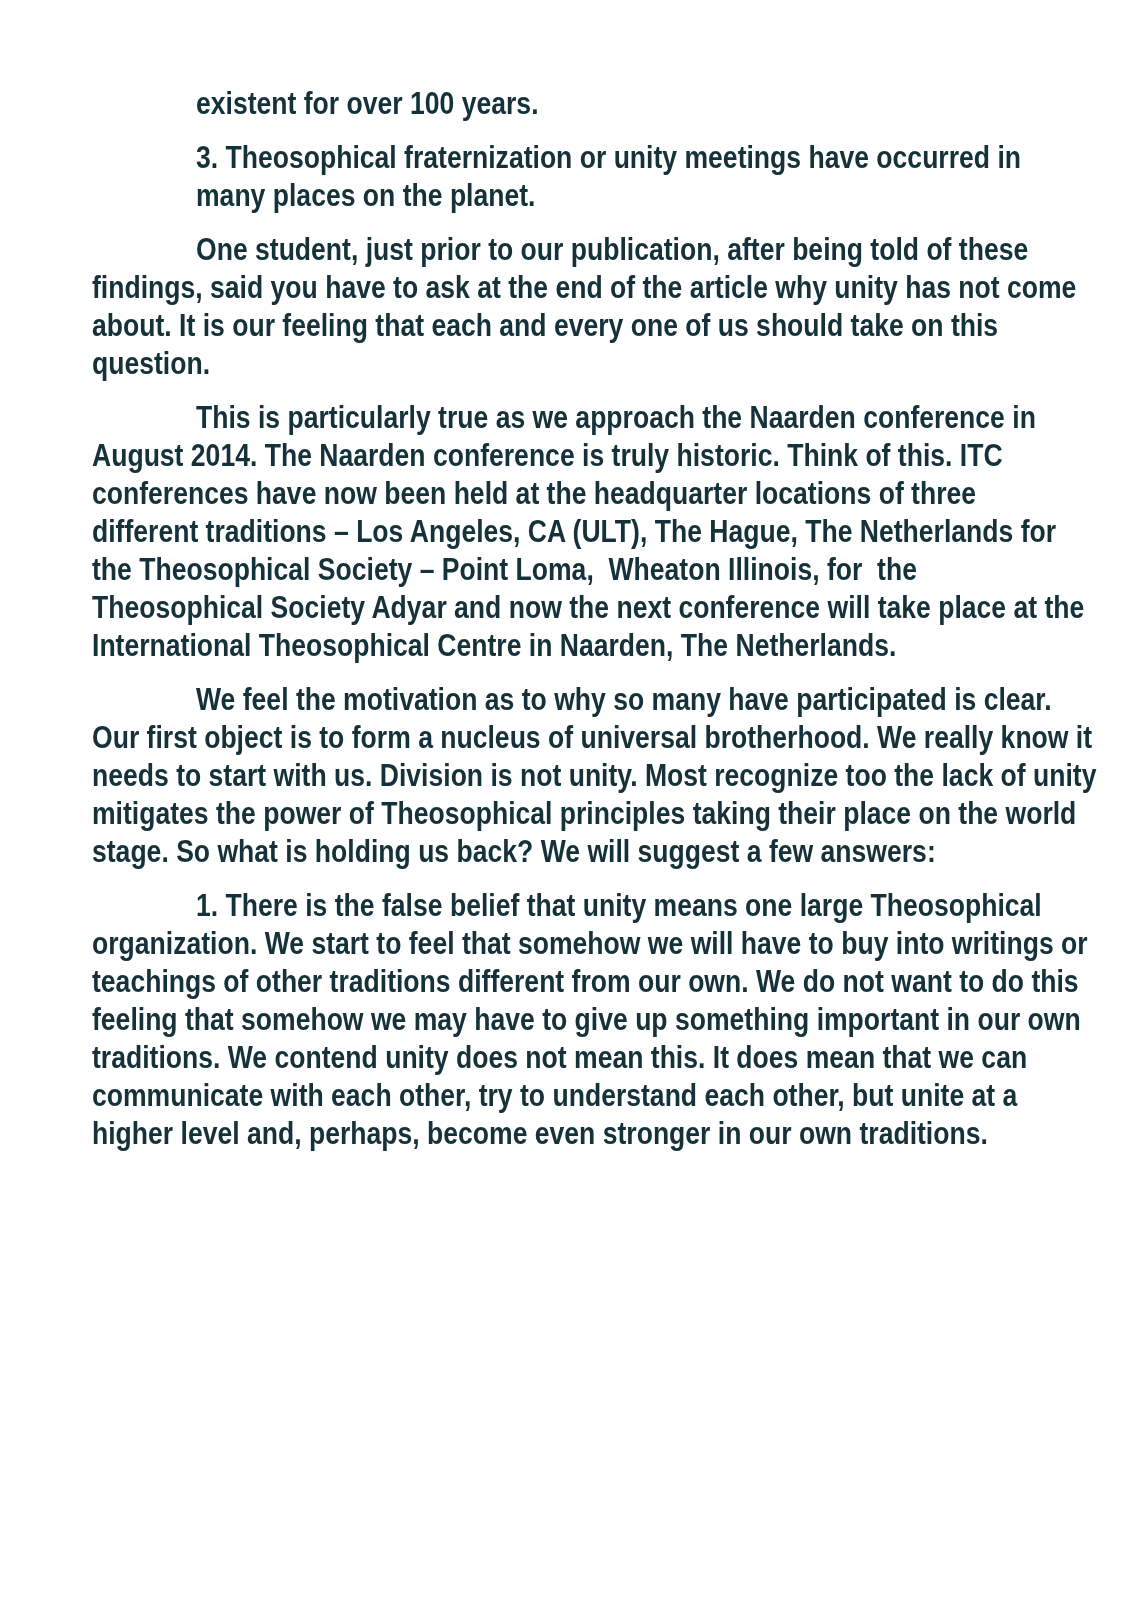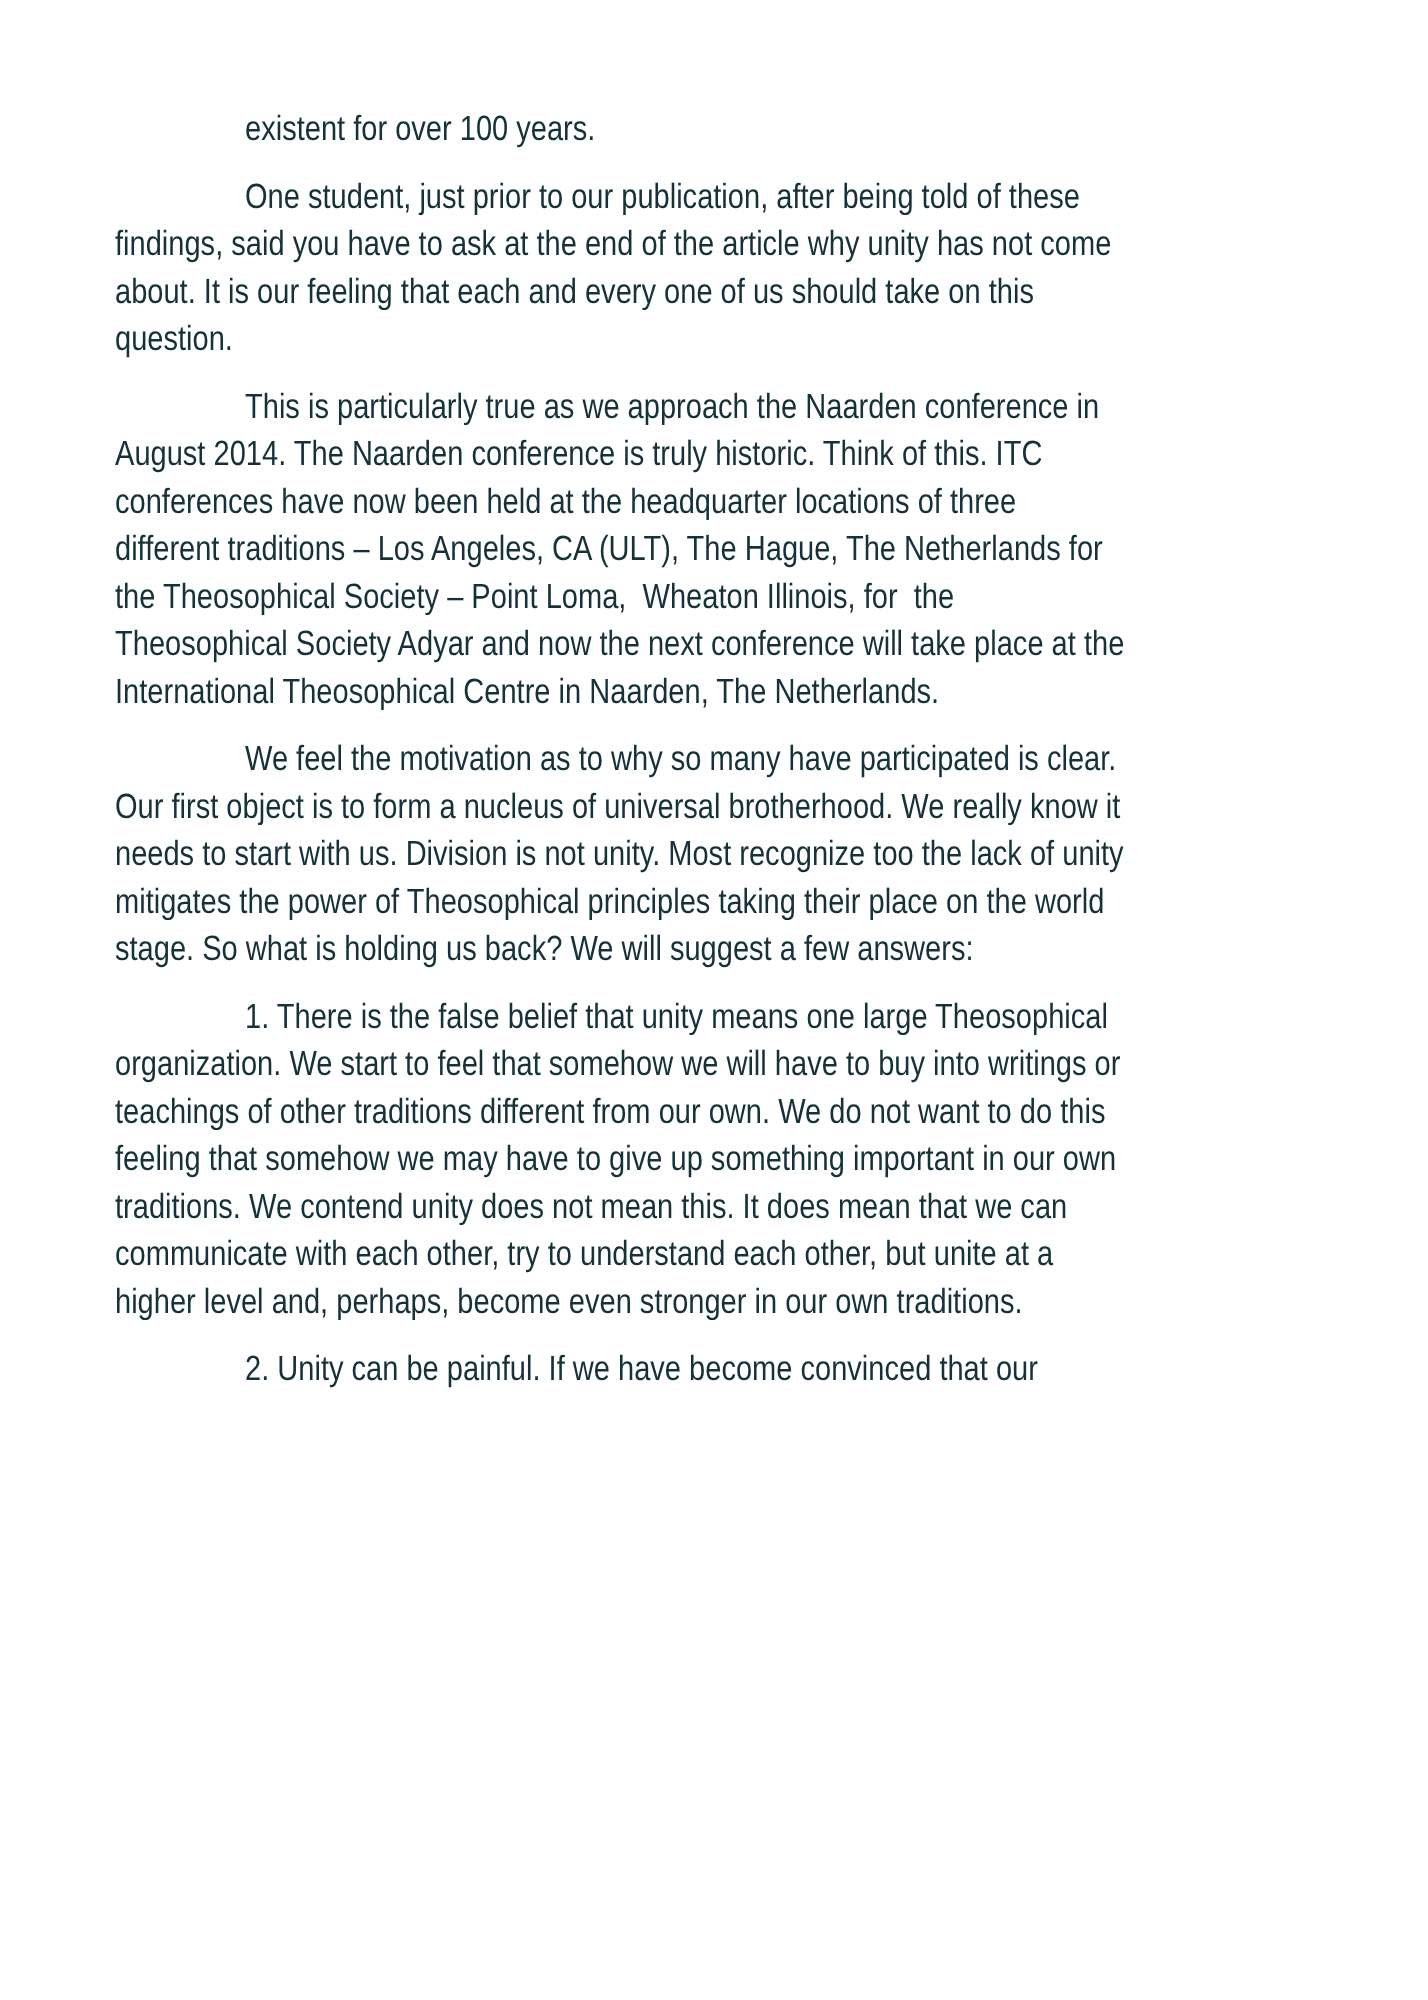--- a/index.html
+++ b/index.html
@@ -20,23 +20,23 @@
     top: 0;
     width: 1142px;
     height: 1600px;
     background: #ffffff;
   }
   .doc {
     position: absolute;
     left: 92px;
     top: 84px;
     width: 990px;
-    font-size: 28px;
+    font-size: 32px;
     line-height: 38px;
-    font-weight: 400;
+    font-weight: 700;
     color: #15313a;
   }
   .para {
     margin: 0 0 16px 0;
   }
   .line {
     white-space: pre;
     transform: scaleX(0.83);
     transform-origin: 0 50%;
   }
@@ -48,20 +48,24 @@
 <body>
 
 <div class="page">
   <div class="doc">
 
     <div class="para">
       <div class="line indent">existent for over 100 years.</div>
     </div>
 
 
+    <div class="para">
+      <div class="line indent">3. Theosophical fraternization or unity meetings have occurred in</div>
+      <div class="line indent">many places on the planet.</div>
+    </div>
 
 
 
     <div class="para">
       <div class="line indent">One student, just prior to our publication, after being told of these</div>
       <div class="line">findings, said you have to ask at the end of the article why unity has not come</div>
       <div class="line">about. It is our feeling that each and every one of us should take on this</div>
       <div class="line">question.</div>
     </div>
 
@@ -86,18 +90,15 @@
     <div class="para">
       <div class="line indent">1. There is the false belief that unity means one large Theosophical</div>
       <div class="line">organization. We start to feel that somehow we will have to buy into writings or</div>
       <div class="line">teachings of other traditions different from our own. We do not want to do this</div>
       <div class="line">feeling that somehow we may have to give up something important in our own</div>
       <div class="line">traditions. We contend unity does not mean this. It does mean that we can</div>
       <div class="line">communicate with each other, try to understand each other, but unite at a</div>
       <div class="line">higher level and, perhaps, become even stronger in our own traditions.</div>
     </div>
 
-    <div class="para">
-      <div class="line indent">2. Unity can be painful. If we have become convinced that our</div>
-    </div>
 
   </div>
 </div>
 
 </body></html>

